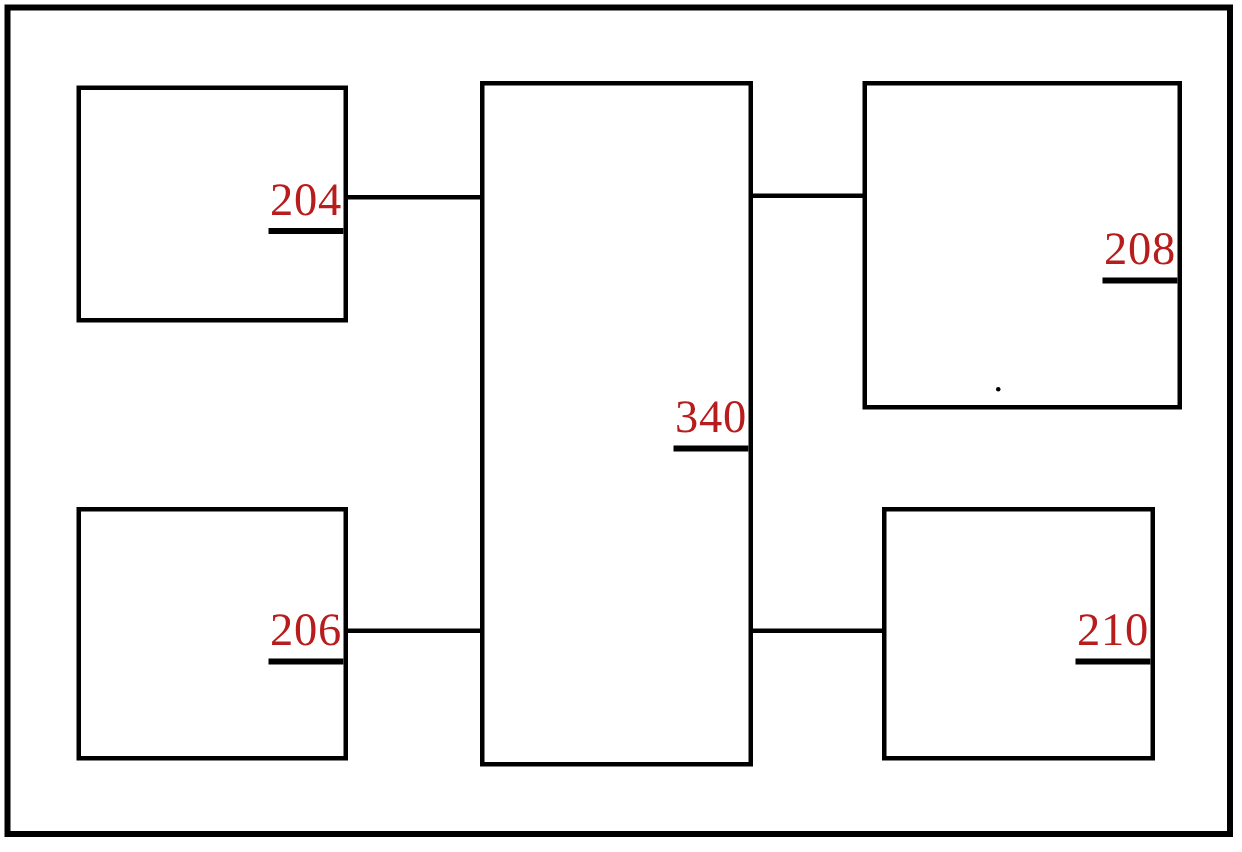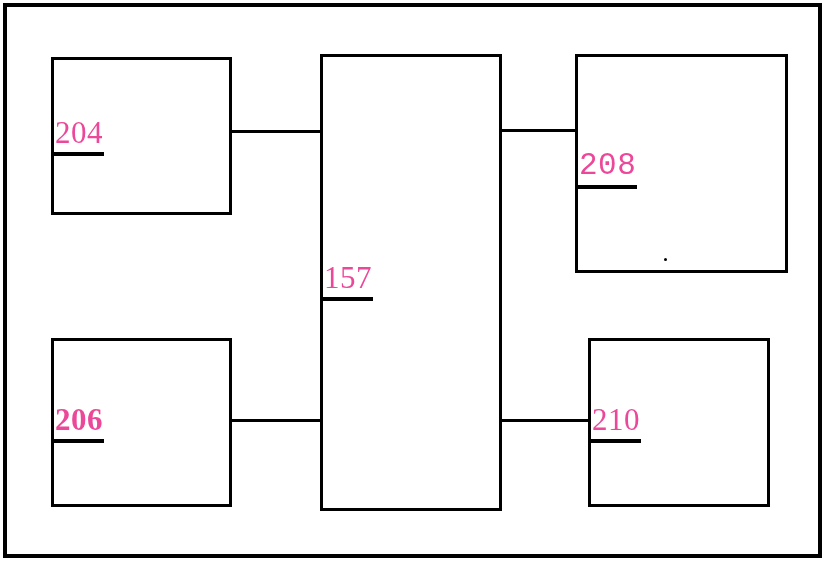--- a/index.html
+++ b/index.html
@@ -27,25 +27,25 @@
   .block {
     position: absolute;
     box-sizing: border-box;
     border: 3px solid #000000;
     background: #ffffff;
   }
   .block-label {
     position: absolute;
     left: 0;
     right: 0;
-    text-align: left;
+    text-align: right;
     font-family: "Liberation Serif", serif;
     font-size: 31px;
     line-height: 1;
-    color: #ec4899;
+    color: #b91c1c;
     letter-spacing: 0.5px;
     white-space: nowrap;
   }
   .block-label .label-text {
     display: inline-block;
     padding: 0 1px 4px 1px;
     border-bottom: 4px solid #000000;
   }
   .connector {
     position: absolute;
@@ -65,32 +65,32 @@
   <div class="outer-frame" style="left: 3px; top: 3px; width: 819px; height: 555px; border-width: 4px; border-color: rgb(0, 0, 0);"></div>
 
   <div class="block" style="left: 51px; top: 57px; width: 181px; height: 158px;">
     <div class="block-label" style="top: 57px;">
       <span class="label-text">204</span>
     </div>
   </div>
 
   <div class="block" style="left: 320px; top: 54px; width: 182px; height: 457px;">
     <div class="block-label" style="top: 205px;">
-      <span class="label-text">157</span>
+      <span class="label-text">340</span>
     </div>
   </div>
 
   <div class="block" style="left: 575px; top: 54px; width: 213px; height: 219px;">
-    <div class="block-label" style="top: 93px; font-family: Liberation Mono, monospace;">
+    <div class="block-label" style="top: 93px;">
       <span class="label-text">208</span>
     </div>
   </div>
 
   <div class="block" style="left: 51px; top: 338px; width: 181px; height: 169px;">
-    <div class="block-label" style="top: 63px; font-weight: bold;">
+    <div class="block-label" style="top: 63px;">
       <span class="label-text">206</span>
     </div>
   </div>
 
   <div class="block" style="left: 588px; top: 338px; width: 182px; height: 169px;">
     <div class="block-label" style="top: 63px; font-family: Liberation Serif, serif;">
       <span class="label-text">210</span>
     </div>
   </div>
 

